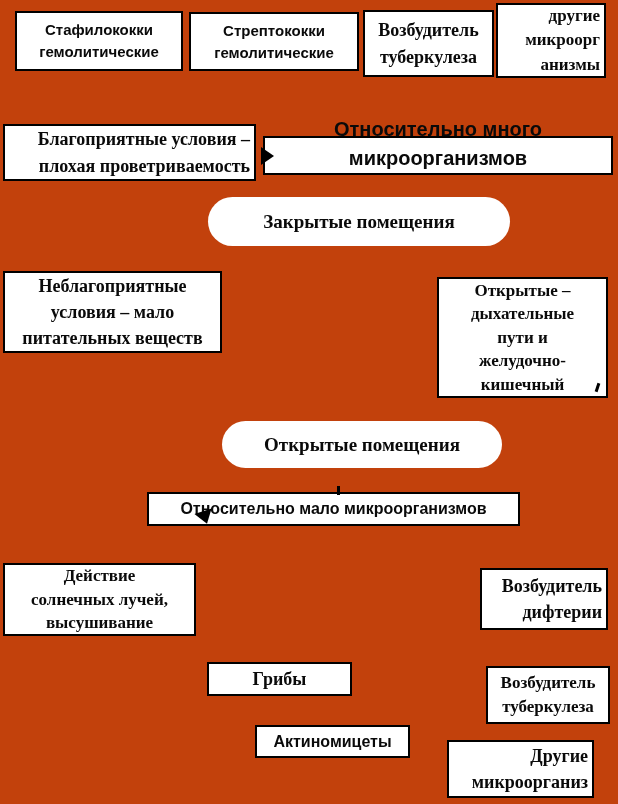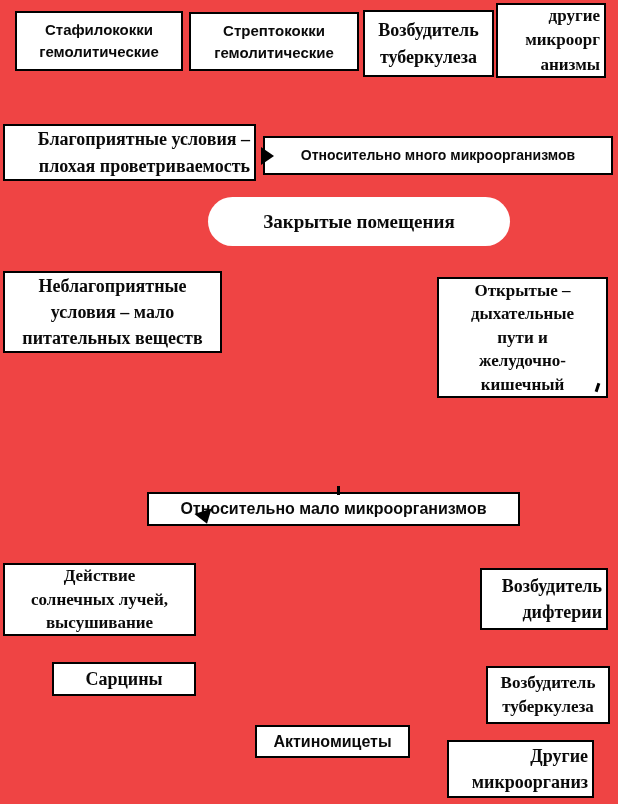--- a/index.html
+++ b/index.html
@@ -1,19 +1,19 @@
 <!DOCTYPE html>
 <html><head>
 <meta charset="utf-8">
 <style>
   html,body{margin:0;padding:0;background:#000;}
   #canvas{
     position:relative;
     width:618px;height:804px;
-    background:#ef4444;
+    background:#c2410c;
     overflow:hidden;
     font-family:"Liberation Serif","DejaVu Serif",serif;
   }
   .node{
     position:absolute;
     background:#fff;
     border:2px solid #000;
     box-sizing:border-box;
     display:flex;
     align-items:center;
@@ -63,21 +63,21 @@
     <span>другие
 микроорг
 анизмы</span>
   </div>
 
   <div class="node left" style="left:3px;top:124px;width:253px;height:57px;font-size:18px;">
     <span>Благоприятные условия –
 плохая проветриваемость</span>
   </div>
 
-  <div class="node sans center" style="left:263px;top:136px;width:350px;height:39px;font-size:14px;">
+  <div class="node sans center" style="left:263px;top:136px;width:350px;height:39px;font-size:20px;align-items:flex-end;">
     <span>Относительно много микроорганизмов</span>
   </div>
 
   <div class="tri" style="left:261px;top:147px;border-top:9px solid transparent;border-bottom:9px solid transparent;border-left:13px solid #000;"></div>
 
   <div class="node pill" style="left:208px;top:197px;width:302px;height:49px;">
     <span style="text-align:center;">Закрытые помещения</span>
   </div>
 
   <div class="node center" style="left:3px;top:271px;width:219px;height:82px;font-size:18px;">
@@ -89,42 +89,45 @@
 
   <div class="node center" style="left:437px;top:277px;width:171px;height:121px;font-size:17px;">
     <span style="line-height:1.38;">Открытые –
 дыхательные
 пути и
 желудочно-
 кишечный</span>
   </div>
   <div class="mark" style="left:596px;top:383px;width:3px;height:9px;transform:rotate(18deg);"></div>
 
+  <div class="node pill" style="left:222px;top:421px;width:280px;height:47px;">
+    <span style="text-align:center;">Открытые помещения</span>
+  </div>
 
   <div class="node sans center" style="left:147px;top:492px;width:373px;height:34px;font-size:16px;">
     <span>Относительно мало микроорганизмов</span>
   </div>
   <div class="mark" style="left:337px;top:486px;width:3px;height:9px;"></div>
   <div class="tri" style="left:196px;top:511px;border-left:9px solid transparent;border-right:9px solid transparent;border-top:13px solid #000;transform:rotate(-18deg);"></div>
 
   <div class="node center" style="left:3px;top:563px;width:193px;height:73px;font-size:17px;">
     <span style="line-height:1.4;">Действие
 солнечных лучей,
 высушивание</span>
   </div>
 
   <div class="node left" style="left:480px;top:568px;width:128px;height:62px;font-size:18px;">
     <span>Возбудитель
 дифтерии</span>
   </div>
 
-  <div class="node center" style="left:52px;top:662px;width:144px;height:34px;font-size:18px;">
-    <span>Сарцины</span>
+
+  <div class="node center" style="left:207px;top:662px;width:145px;height:34px;font-size:18px;">
+    <span>Грибы</span>
   </div>
-
 
   <div class="node center" style="left:486px;top:666px;width:124px;height:58px;font-size:17px;">
     <span style="line-height:1.4;">Возбудитель
 туберкулеза</span>
   </div>
 
   <div class="node sans center" style="left:255px;top:725px;width:155px;height:33px;font-size:16px;">
     <span>Актиномицеты</span>
   </div>
 

